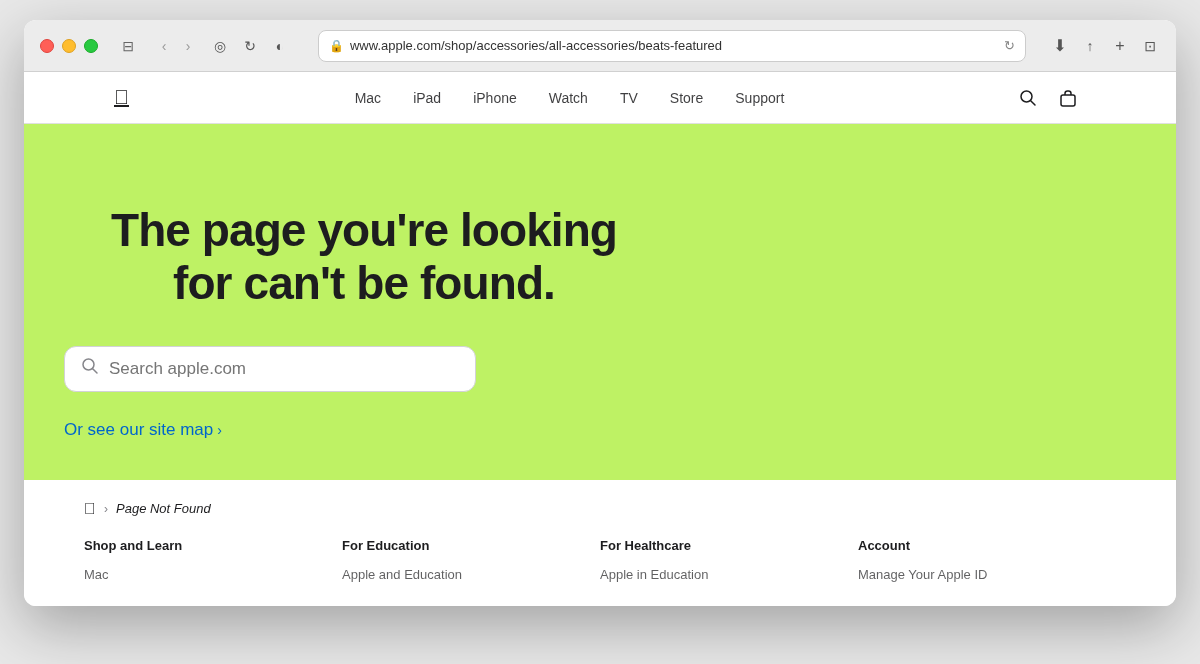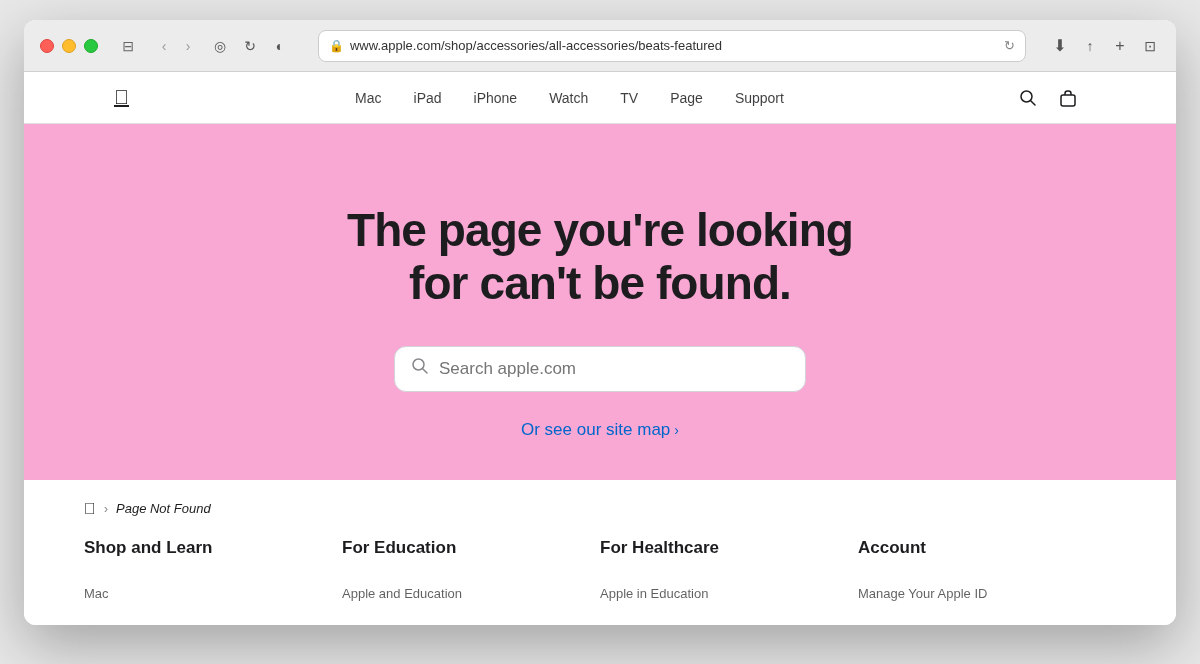--- a/index.html
+++ b/index.html
@@ -176,24 +176,23 @@
       height: 36px;
       display: flex;
       align-items: center;
       justify-content: center;
       color: #1d1d1f;
       font-size: 18px;
     }
 
     
     .page-content {
-      background: #f9a8d4;
+      background: #bef264;
       display: flex;
       flex-direction: column;
-      align-items: center;
       padding: 80px 40px 40px;
       min-height: 340px;
     }
 
     .error-heading {
       font-size: 46px;
       font-weight: 700;
       color: #1d1d1f;
       text-align: center;
       line-height: 1.15;
@@ -276,24 +275,24 @@
       display: flex;
       gap: 0;
       padding: 0 20px;
     }
 
     .footer-col {
       flex: 1;
     }
 
     .footer-col-title {
-      font-size: 17px;
+      font-size: 13px;
       font-weight: 600;
       color: #1d1d1f;
-      margin-bottom: 24px;
+      margin-bottom: 10px;
     }
 
     .footer-col-link {
       font-size: 13px;
       color: #1d1d1f;
       display: block;
       text-decoration: none;
       line-height: 1.8;
       opacity: 0.7;
     }
@@ -341,21 +340,21 @@
 
   <div class="apple-nav">
     <div class="nav-inner">
       <a href="#" class="nav-logo"></a>
       <ul class="nav-links">
         <li><a href="#">Mac</a></li>
         <li><a href="#">iPad</a></li>
         <li><a href="#">iPhone</a></li>
         <li><a href="#">Watch</a></li>
         <li><a href="#">TV</a></li>
-        <li><a href="#">Page</a></li>
+        <li><a href="#">Store</a></li>
         <li><a href="#">Support</a></li>
       </ul>
       <div class="nav-icons">
         <div class="nav-icon">
           <svg width="18" height="18" viewBox="0 0 18 18" fill="none">
             <circle cx="7.5" cy="7.5" r="5.5" stroke="#1d1d1f" stroke-width="1.5"></circle>
             <line x1="11.7" y1="11.7" x2="16" y2="16" stroke="#1d1d1f" stroke-width="1.5" stroke-linecap="round"></line>
           </svg>
         </div>
         <div class="nav-icon">

